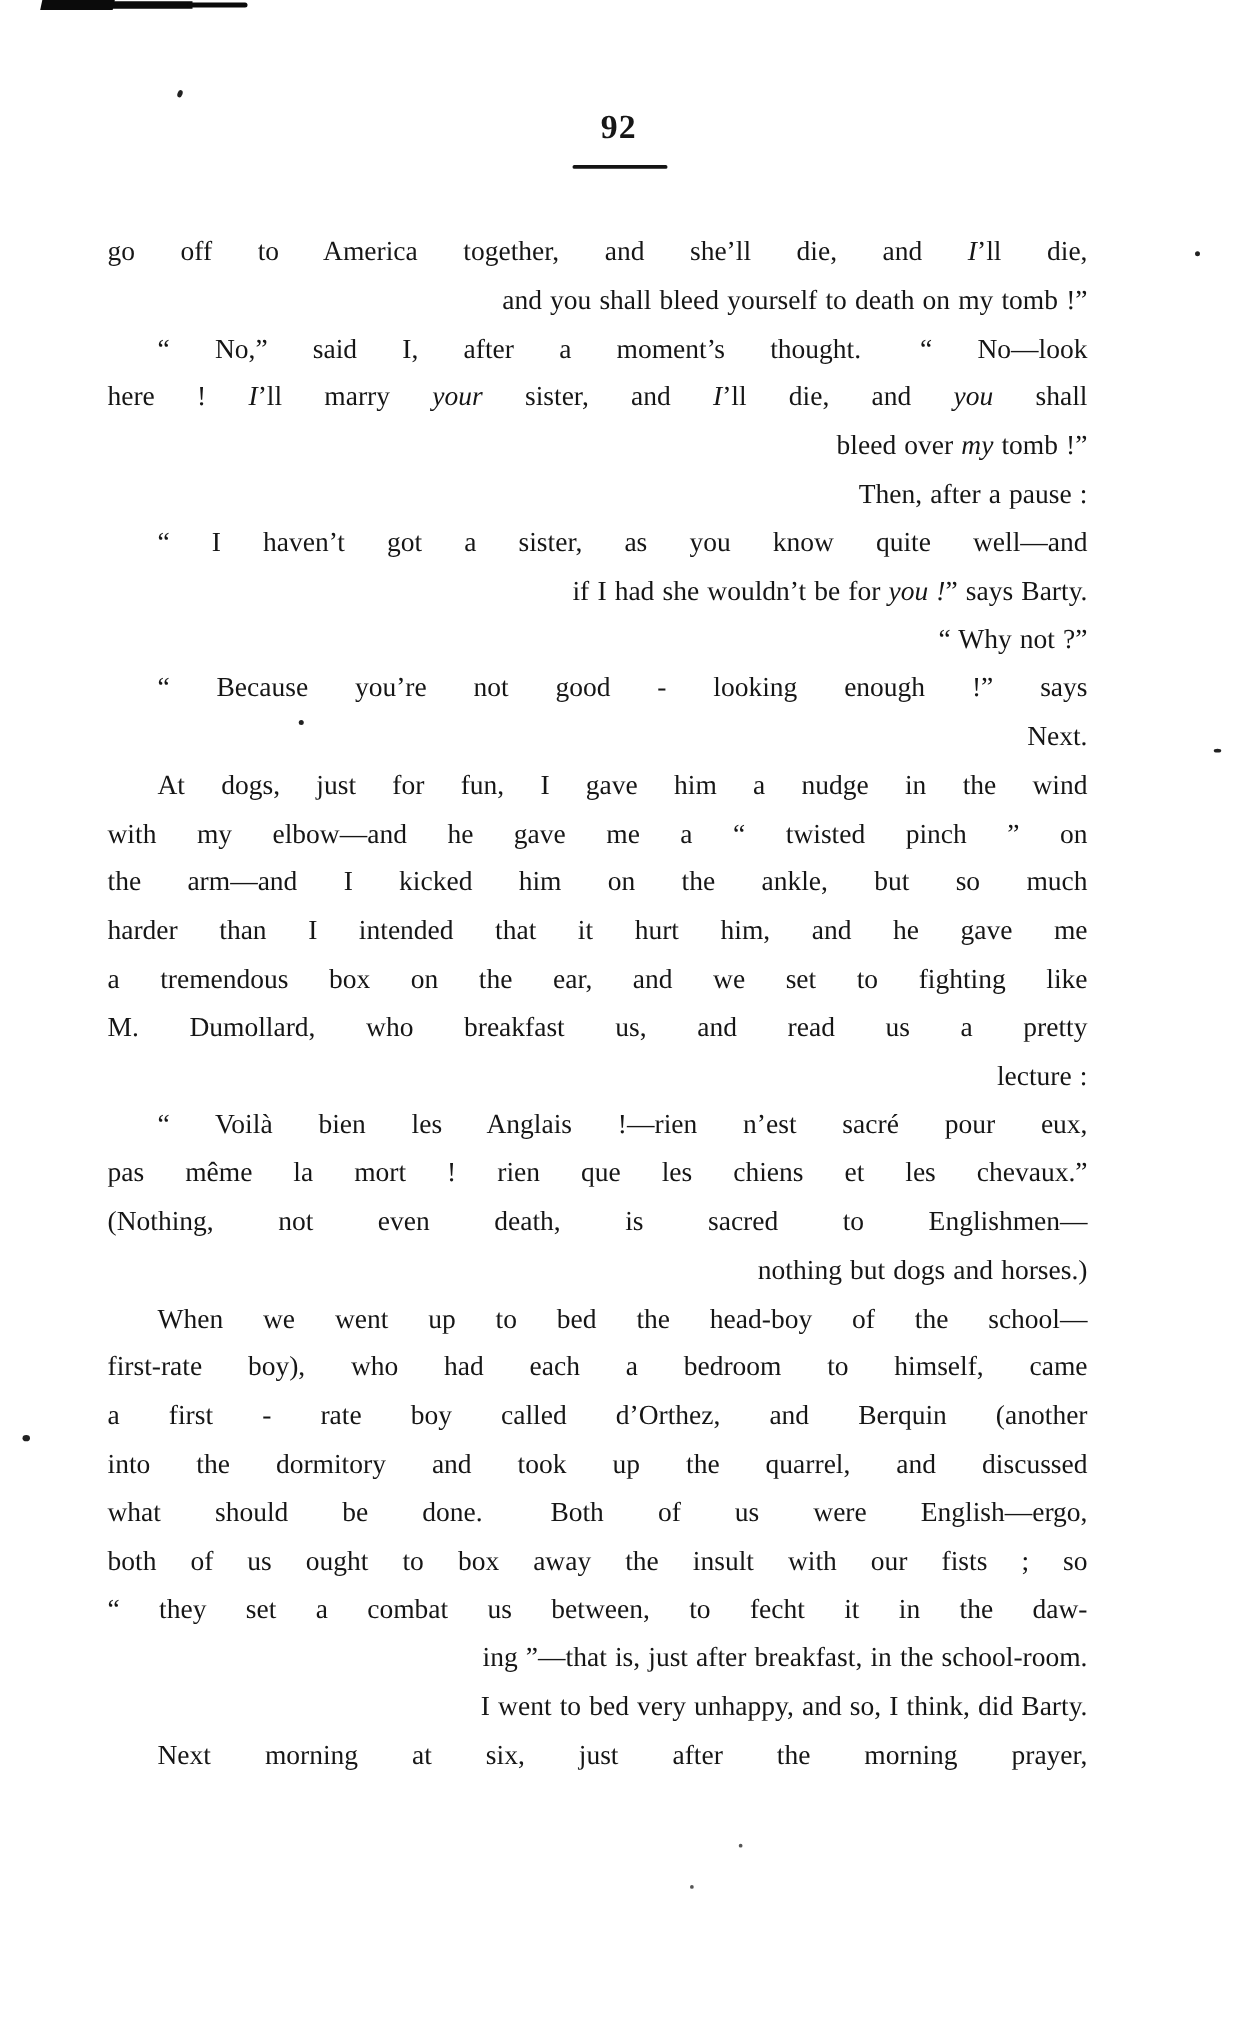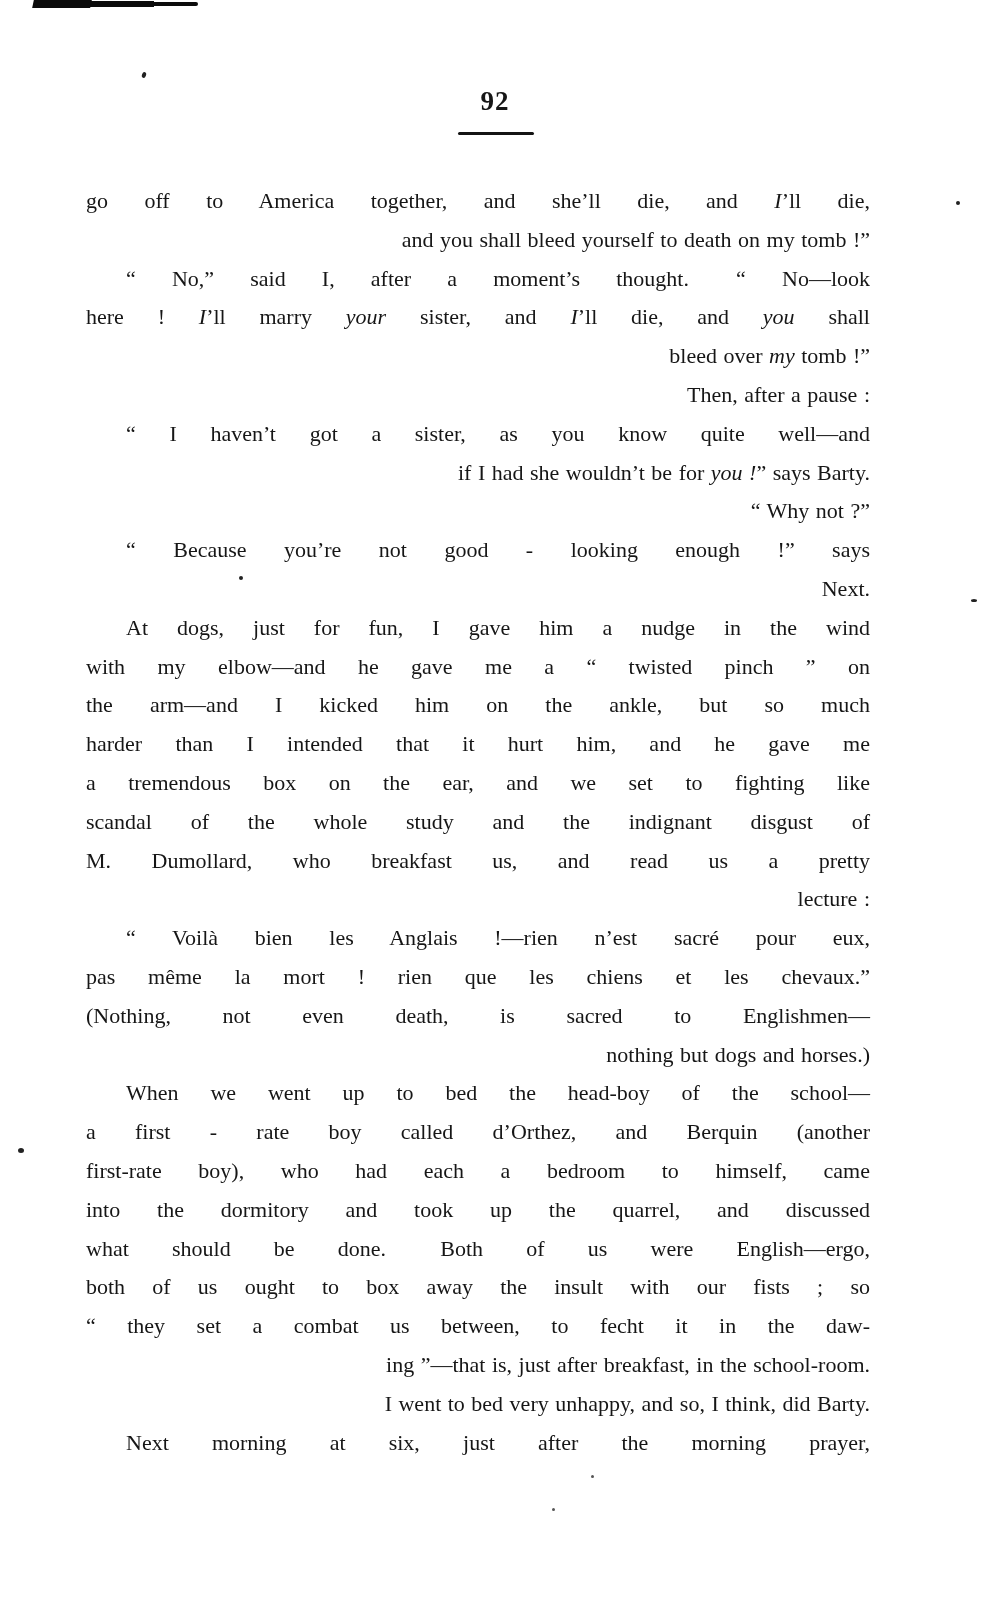--- a/index.html
+++ b/index.html
@@ -83,30 +83,29 @@
     <div class="line just ind"><span>“ I haven’t got a sister, as you know quite well—and</span></div>
     <div class="line"><span>if I had she wouldn’t be for </span><span class="it">you !</span><span>” says Barty.</span></div>
     <div class="line ind"><span>“ Why not ?”</span></div>
     <div class="line just ind"><span>“ Because you’re not good - looking enough !” says</span></div>
     <div class="line"><span>Next.</span></div>
     <div class="line just ind"><span>At dogs, just for fun, I gave him a nudge in the wind</span></div>
     <div class="line just"><span>with my elbow—and he gave me a “ twisted pinch ” on</span></div>
     <div class="line just"><span>the arm—and I kicked him on the ankle, but so much</span></div>
     <div class="line just"><span>harder than I intended that it hurt him, and he gave me</span></div>
     <div class="line just"><span>a tremendous box on the ear, and we set to fighting like</span></div>
-    <div class="line just"><span>scandal of the whole study and the indignant disgust of</span></div>
     <div class="line just"><span>M. Dumollard, who breakfast us, and read us a pretty</span></div>
     <div class="line"><span>lecture :</span></div>
     <div class="line just ind"><span>“ Voilà bien les Anglais !—rien n’est sacré pour eux,</span></div>
     <div class="line just"><span>pas même la mort ! rien que les chiens et les chevaux.”</span></div>
     <div class="line just"><span>(Nothing, not even death, is sacred to Englishmen—</span></div>
     <div class="line"><span>nothing but dogs and horses.)</span></div>
     <div class="line just ind"><span>When we went up to bed the head-boy of the school—</span></div>
+    <div class="line just"><span>first-rate boy), who had each a bedroom to himself, came</span></div>
     <div class="line just"><span>a first - rate boy called d’Orthez, and Berquin (another</span></div>
-    <div class="line just"><span>first-rate boy), who had each a bedroom to himself, came</span></div>
     <div class="line just"><span>into the dormitory and took up the quarrel, and discussed</span></div>
     <div class="line just"><span>what should be done.  Both of us were English—ergo,</span></div>
     <div class="line just"><span>both of us ought to box away the insult with our fists ; so</span></div>
     <div class="line just"><span>“ they set a combat us between, to fecht it in the daw-</span></div>
     <div class="line"><span>ing ”—that is, just after breakfast, in the school-room.</span></div>
     <div class="line ind"><span>I went to bed very unhappy, and so, I think, did Barty.</span></div>
     <div class="line just ind"><span>Next morning at six, just after the morning prayer,</span></div>
   </div>
 
 </body></html>

